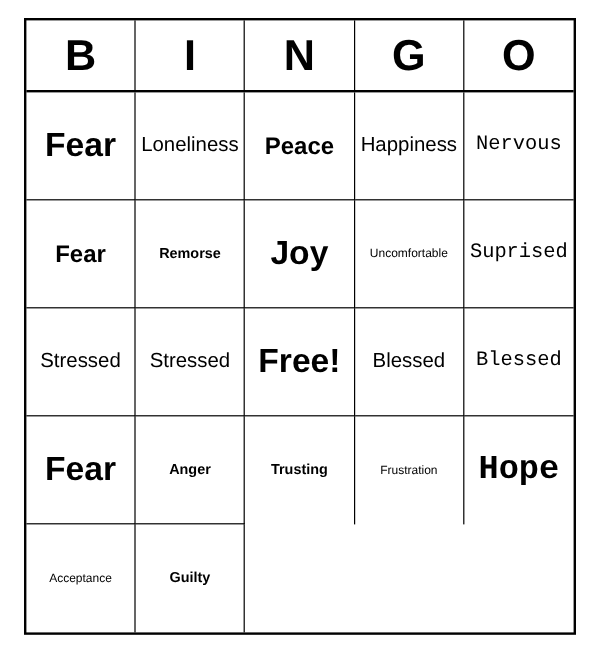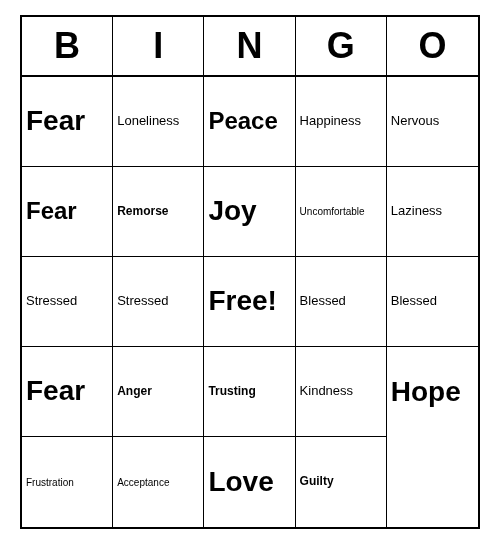--- a/index.html
+++ b/index.html
@@ -33,36 +33,38 @@
     .bingo-grid {
       display: grid;
       grid-template-columns: repeat(5, 1fr);
     }
     .bingo-cell {
       border-right: 1px solid #000;
       border-bottom: 1px solid #000;
       min-height: 90px;
       display: flex;
       align-items: center;
+      justify-content: center;
       text-align: center;
       padding: 4px;
     }
     .bingo-cell:nth-child(5n) {
       border-right: none;
+      font-family: Liberation Mono, monospace;
     }
     .bingo-grid .bingo-cell:nth-last-child(-n+5) {
       border-bottom: none;
     }
     .cell-text {
       line-height: 1.1;
     }
     .size-xl { font-size: 28px; font-weight: bold; }
-    .size-lg { font-size: 24px; font-weight: bold; }
+    .size-lg { font-size: 20px; font-weight: bold; }
     .size-md { font-size: 12px; font-weight: bold; }
-    .size-sm { font-size: 13px; }
+    .size-sm { font-size: 17px; }
     .size-xs { font-size: 10px; }
   </style>
 </head>
 <body>
 
 <div class="bingo-card">
   <div class="bingo-header">
   <div class="bingo-header-cell">B</div>
       <div class="bingo-header-cell">I</div>
       <div class="bingo-header-cell">N</div>
@@ -91,21 +93,21 @@
       <div class="bingo-cell">
         <span class="cell-text size-md">Remorse</span>
       </div>
       <div class="bingo-cell">
         <span class="cell-text size-xl">Joy</span>
       </div>
       <div class="bingo-cell">
         <span class="cell-text size-xs">Uncomfortable</span>
       </div>
       <div class="bingo-cell">
-        <span class="cell-text size-sm">Laziness</span>
+        <span class="cell-text size-sm">Suprised</span>
       </div>
       <div class="bingo-cell">
         <span class="cell-text size-sm">Stressed</span>
       </div>
       <div class="bingo-cell">
         <span class="cell-text size-sm">Stressed</span>
       </div>
       <div class="bingo-cell">
         <span class="cell-text size-xl">Free!</span>
       </div>
@@ -118,31 +120,25 @@
       <div class="bingo-cell">
         <span class="cell-text size-xl">Fear</span>
       </div>
       <div class="bingo-cell">
         <span class="cell-text size-md">Anger</span>
       </div>
       <div class="bingo-cell">
         <span class="cell-text size-md">Trusting</span>
       </div>
       <div class="bingo-cell">
-        <span class="cell-text size-sm">Kindness</span>
+        <span class="cell-text size-xs">Frustration</span>
       </div>
       <div class="bingo-cell">
         <span class="cell-text size-xl">Hope</span>
       </div>
       <div class="bingo-cell">
-        <span class="cell-text size-xs">Frustration</span>
-      </div>
-      <div class="bingo-cell">
         <span class="cell-text size-xs">Acceptance</span>
-      </div>
-      <div class="bingo-cell">
-        <span class="cell-text size-xl">Love</span>
       </div>
       <div class="bingo-cell">
         <span class="cell-text size-md">Guilty</span>
       </div>
     </div>
 </div>
 
 </body></html>

